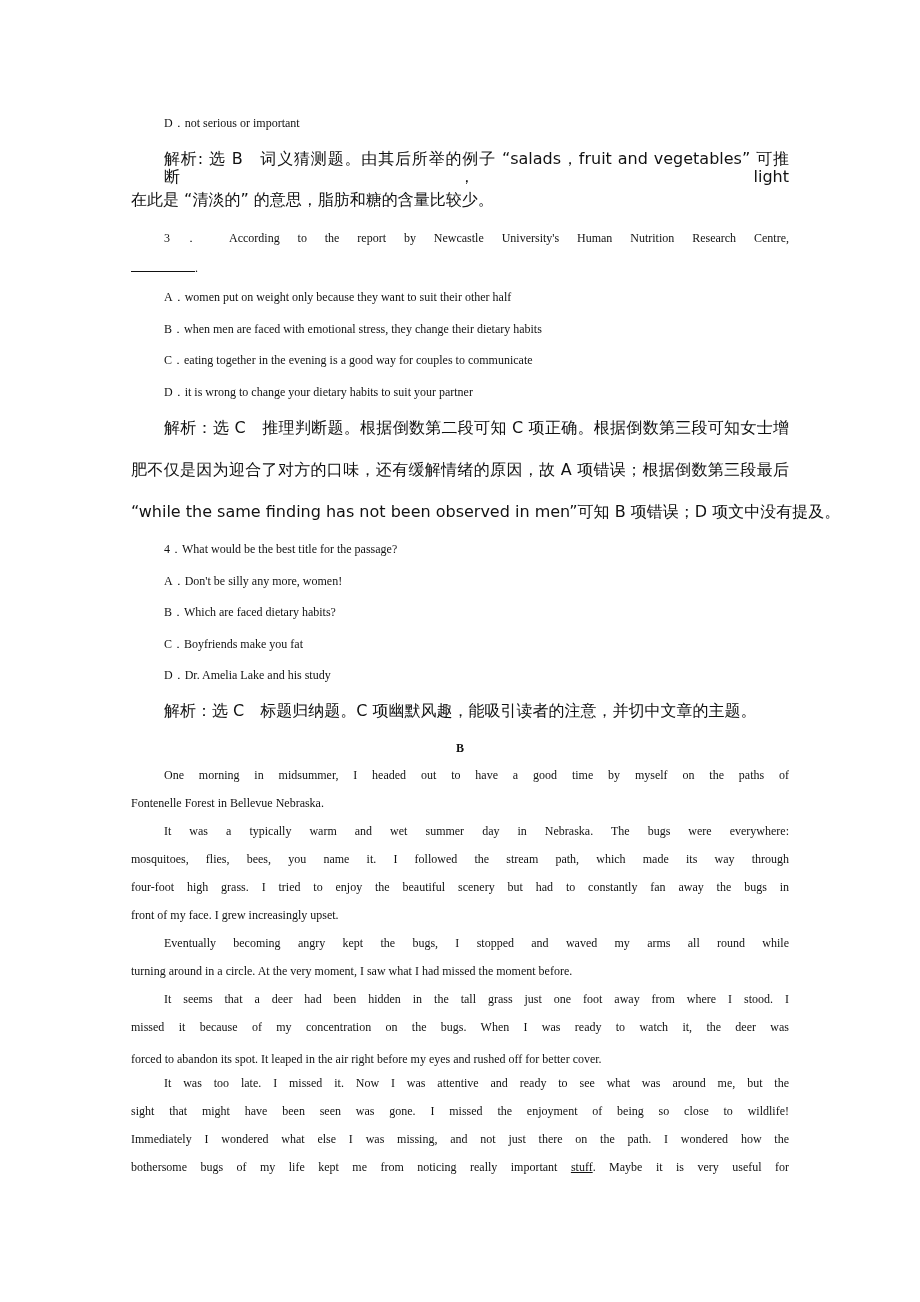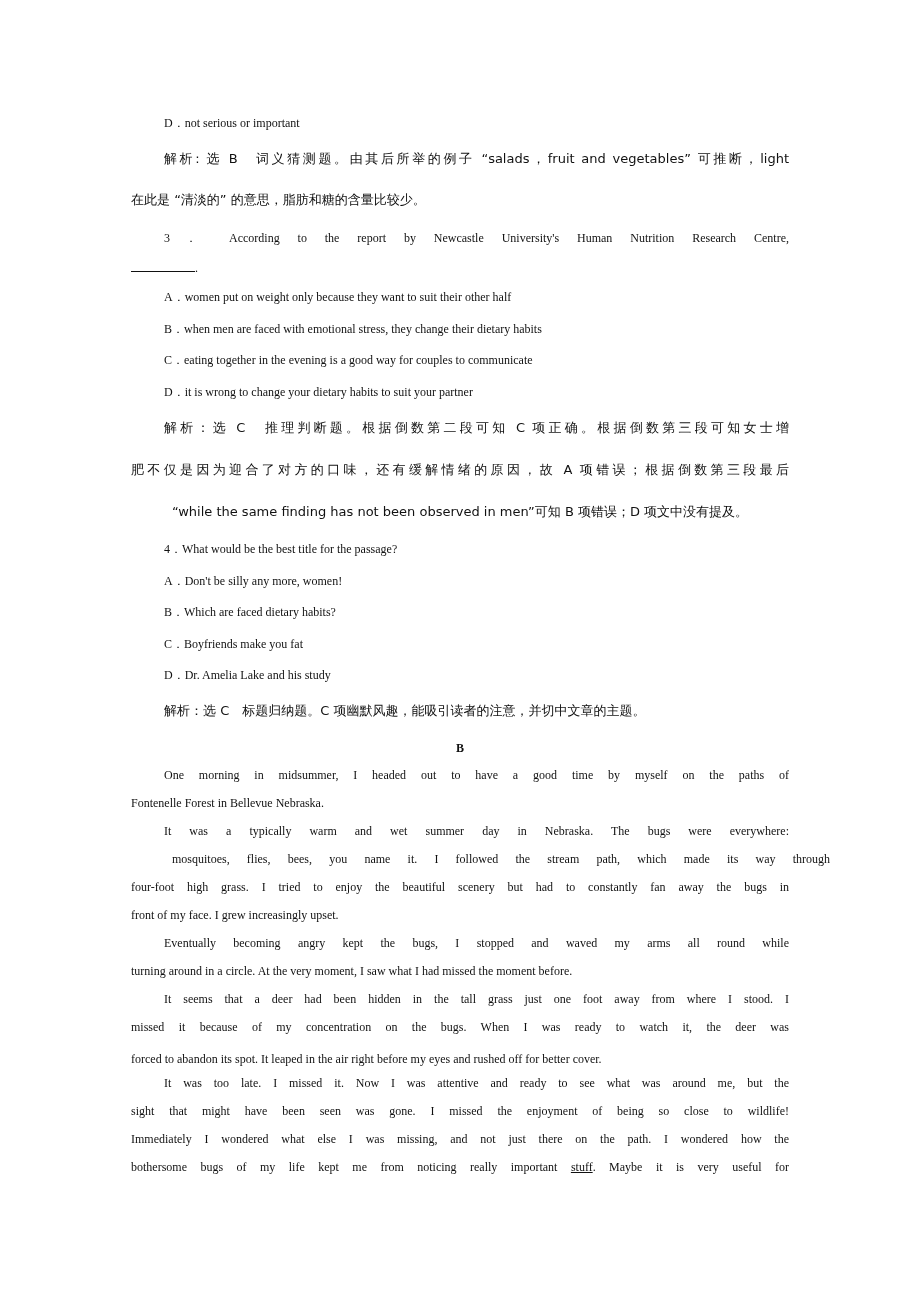--- a/index.html
+++ b/index.html
@@ -1,21 +1,21 @@
 <!DOCTYPE html>
 <html><head>
 <meta charset="utf-8">
 <style>
   html, body { margin: 0; padding: 0; background: #ffffff; }
   body { width: 920px; height: 1302px; position: relative; overflow: hidden;
          font-family: "Liberation Serif", "DejaVu Serif", serif; color: #111; }
   .line { position: absolute; left: 131px; width: 658px; font-size: 12px; line-height: 18px; white-space: nowrap; }
   .ind { left: 164px; width: 625px; }
   .just { text-align: justify; text-align-last: justify; white-space: normal; }
-  .cn { font-family: "DejaVu Sans", "Liberation Sans", sans-serif; font-size: 13px; }
+  .cn { font-family: "DejaVu Sans", "Liberation Sans", sans-serif; font-size: 16px; }
   .center { text-align: center; font-weight: bold; }
   u { text-decoration: underline; margin-top: 12px; }
   .blank { display: inline-block; width: 64px; border-bottom: 1px solid #111; height: 12px; vertical-align: baseline; }
 </style>
 </head>
 <body>
 
 <div class="line ind" style="top:114px;">D．not serious or important</div>
 <div class="line ind just cn" style="top:150px;">解析: 选 B　词义猜测题。由其后所举的例子 “salads，fruit and vegetables” 可推断，light</div>
 <div class="line cn" style="top:191px;">在此是 “清淡的” 的意思，脂肪和糖的含量比较少。</div>
@@ -35,21 +35,21 @@
 <div class="line ind" style="top:603px;">B．Which are faced dietary habits?</div>
 <div class="line ind" style="top:635px;">C．Boyfriends make you fat</div>
 <div class="line ind" style="top:666px;">D．Dr. Amelia Lake and his study</div>
 <div class="line ind cn" style="top:702px;">解析：选 C　标题归纳题。C 项幽默风趣，能吸引读者的注意，并切中文章的主题。</div>
 
 <div class="line center" style="top:739px;">B</div>
 
 <div class="line ind just" style="top:766px;">One morning in midsummer, I headed out to have a good time by myself on the paths of</div>
 <div class="line" style="top:794px;">Fontenelle Forest in Bellevue Nebraska.</div>
 <div class="line ind just" style="top:822px;">It was a typically warm and wet summer day in Nebraska. The bugs were everywhere:</div>
-<div class="line just" style="top:850px;margin-left:41px;">mosquitoes, flies, bees, you name it. I followed the stream path, which made its way through</div>
+<div class="line just" style="top:850px;">mosquitoes, flies, bees, you name it. I followed the stream path, which made its way through</div>
 <div class="line just" style="top:878px;">four-foot high grass. I tried to enjoy the beautiful scenery but had to constantly fan away the bugs in</div>
 <div class="line" style="top:906px;">front of my face. I grew increasingly upset.</div>
 <div class="line ind just" style="top:934px;">Eventually becoming angry kept the bugs, I stopped and waved my arms all round while</div>
 <div class="line" style="top:962px;">turning around in a circle. At the very moment, I saw what I had missed the moment before.</div>
 <div class="line ind just" style="top:990px;">It seems that a deer had been hidden in the tall grass just one foot away from where I stood. I</div>
 <div class="line just" style="top:1018px;">missed it because of my concentration on the bugs. When I was ready to watch it, the deer was</div>
 <div class="line" style="top:1050px;">forced to abandon its spot. It leaped in the air right before my eyes and rushed off for better cover.</div>
 <div class="line ind just" style="top:1074px;">It was too late. I missed it. Now I was attentive and ready to see what was around me, but the</div>
 <div class="line just" style="top:1102px;">sight that might have been seen was gone. I missed the enjoyment of being so close to wildlife!</div>
 <div class="line just" style="top:1130px;">Immediately I wondered what else I was missing, and not just there on the path. I wondered how the</div>

